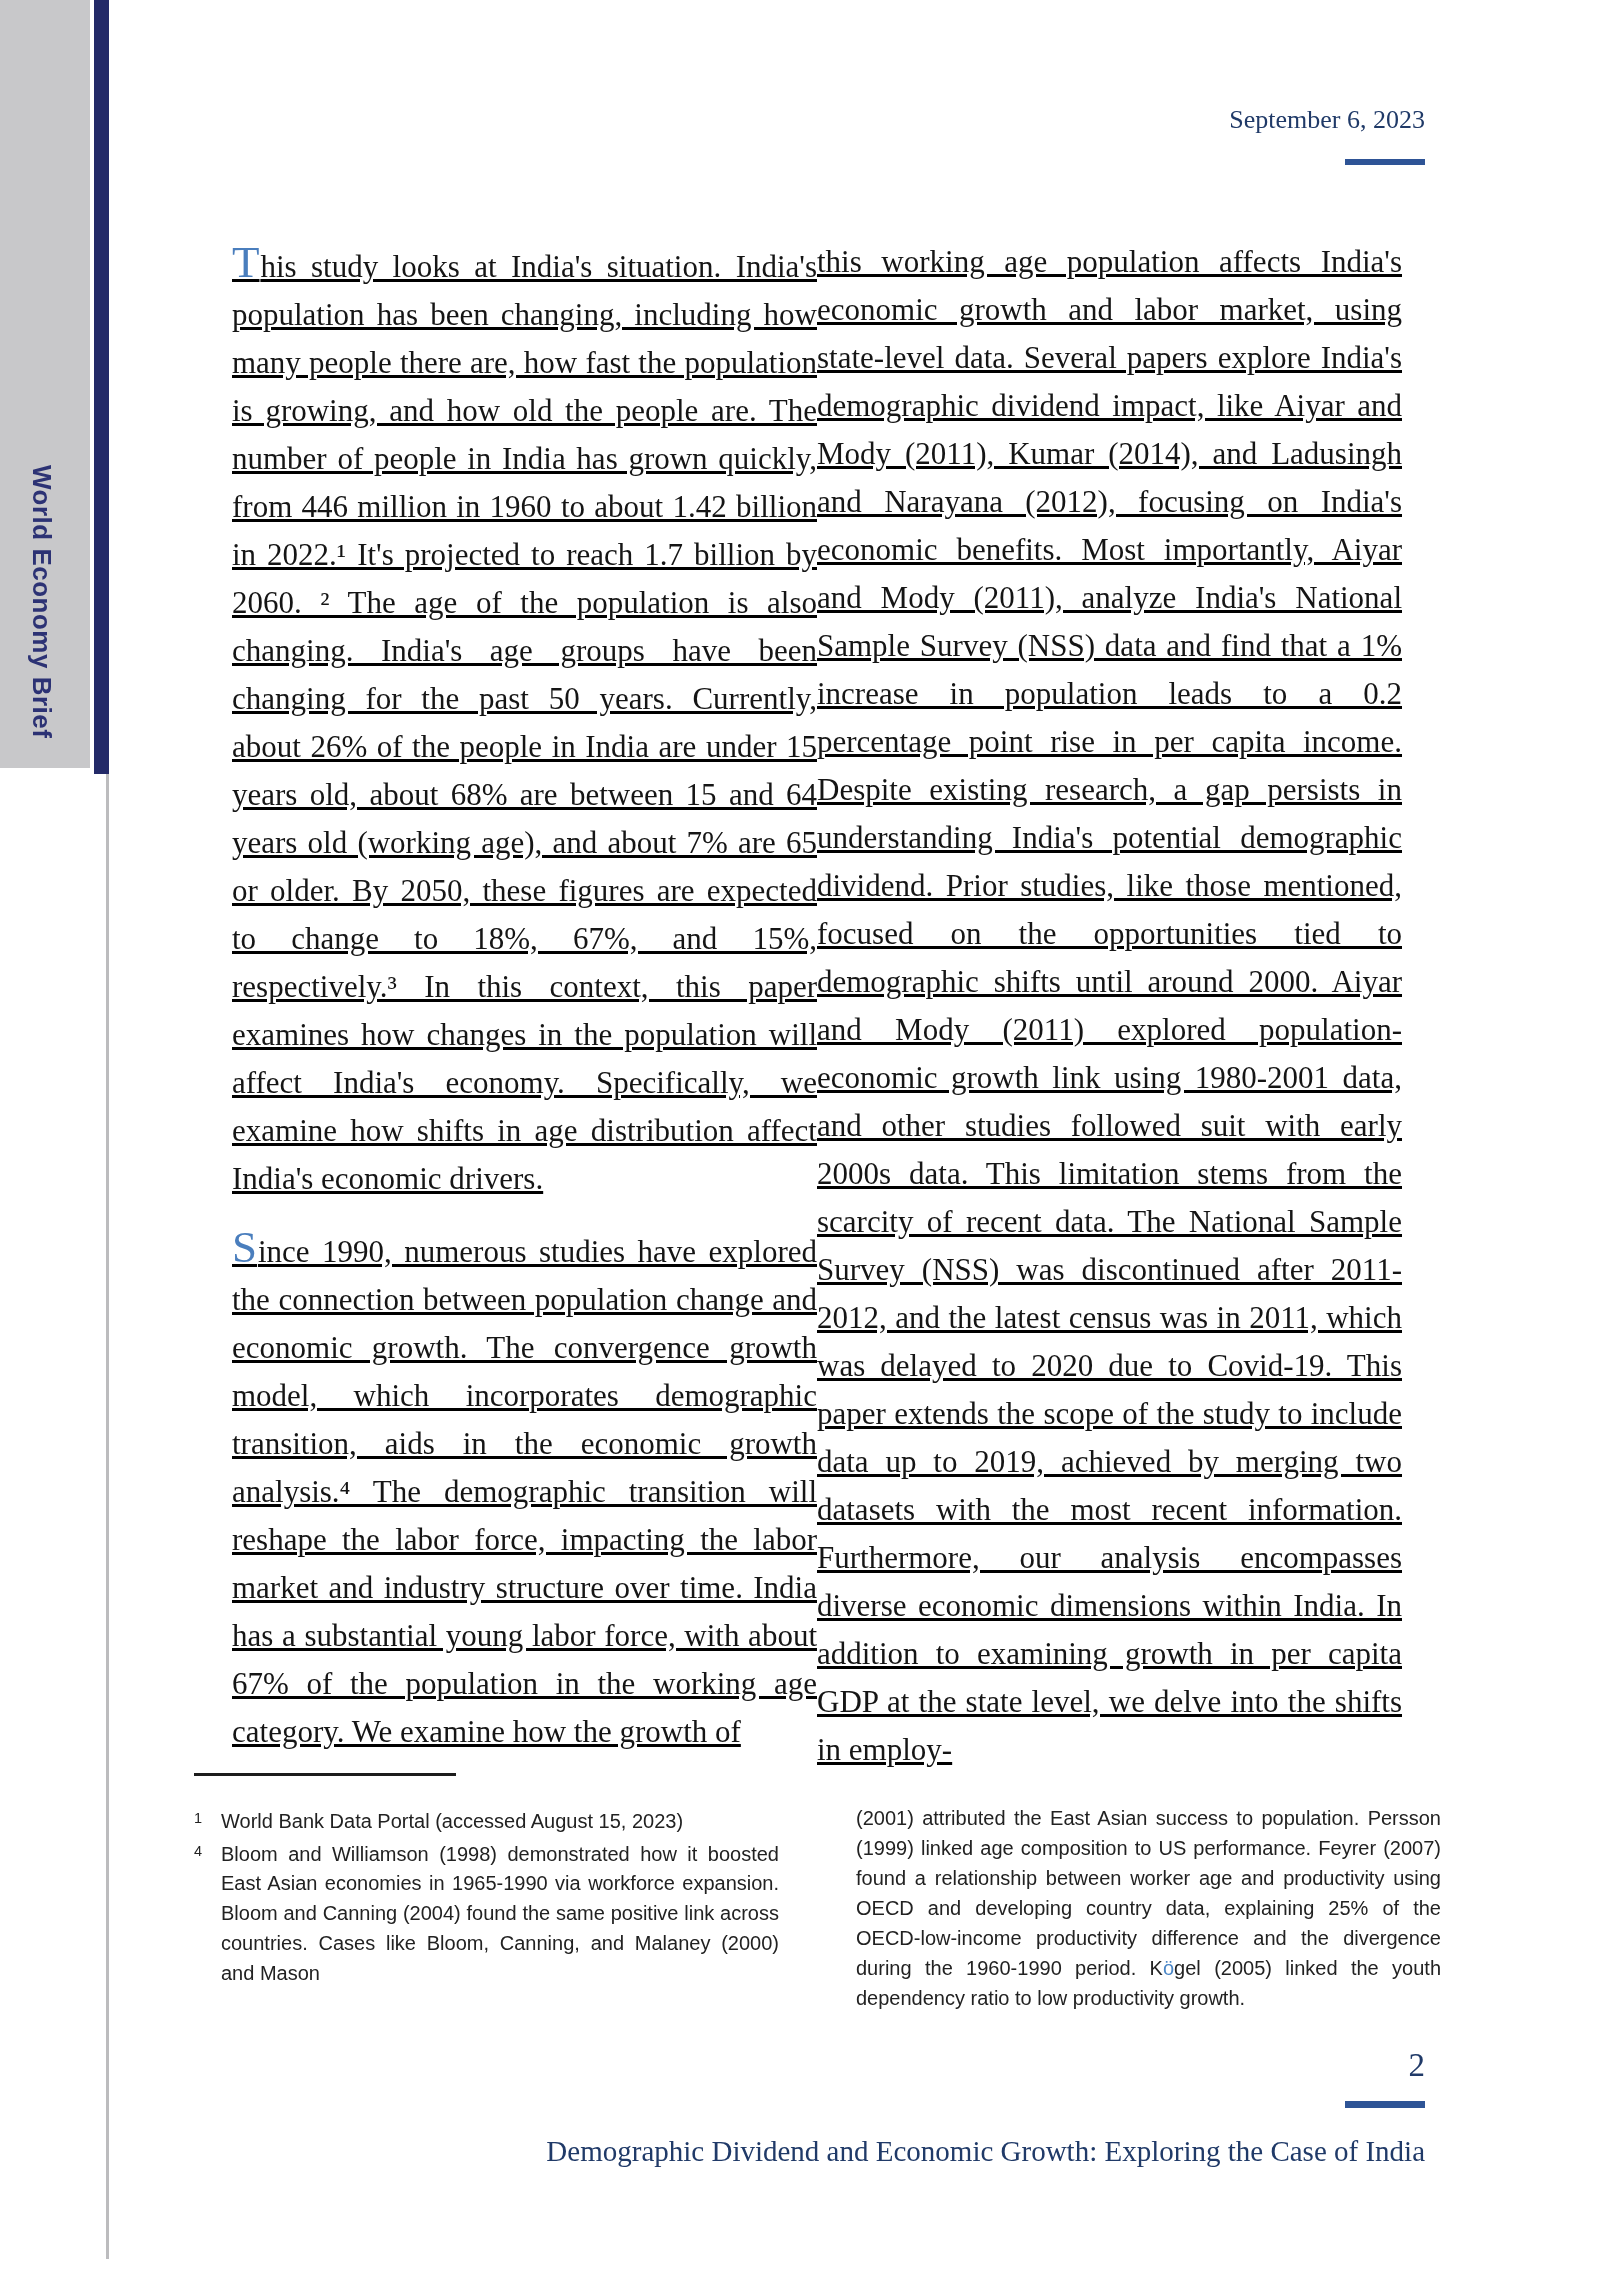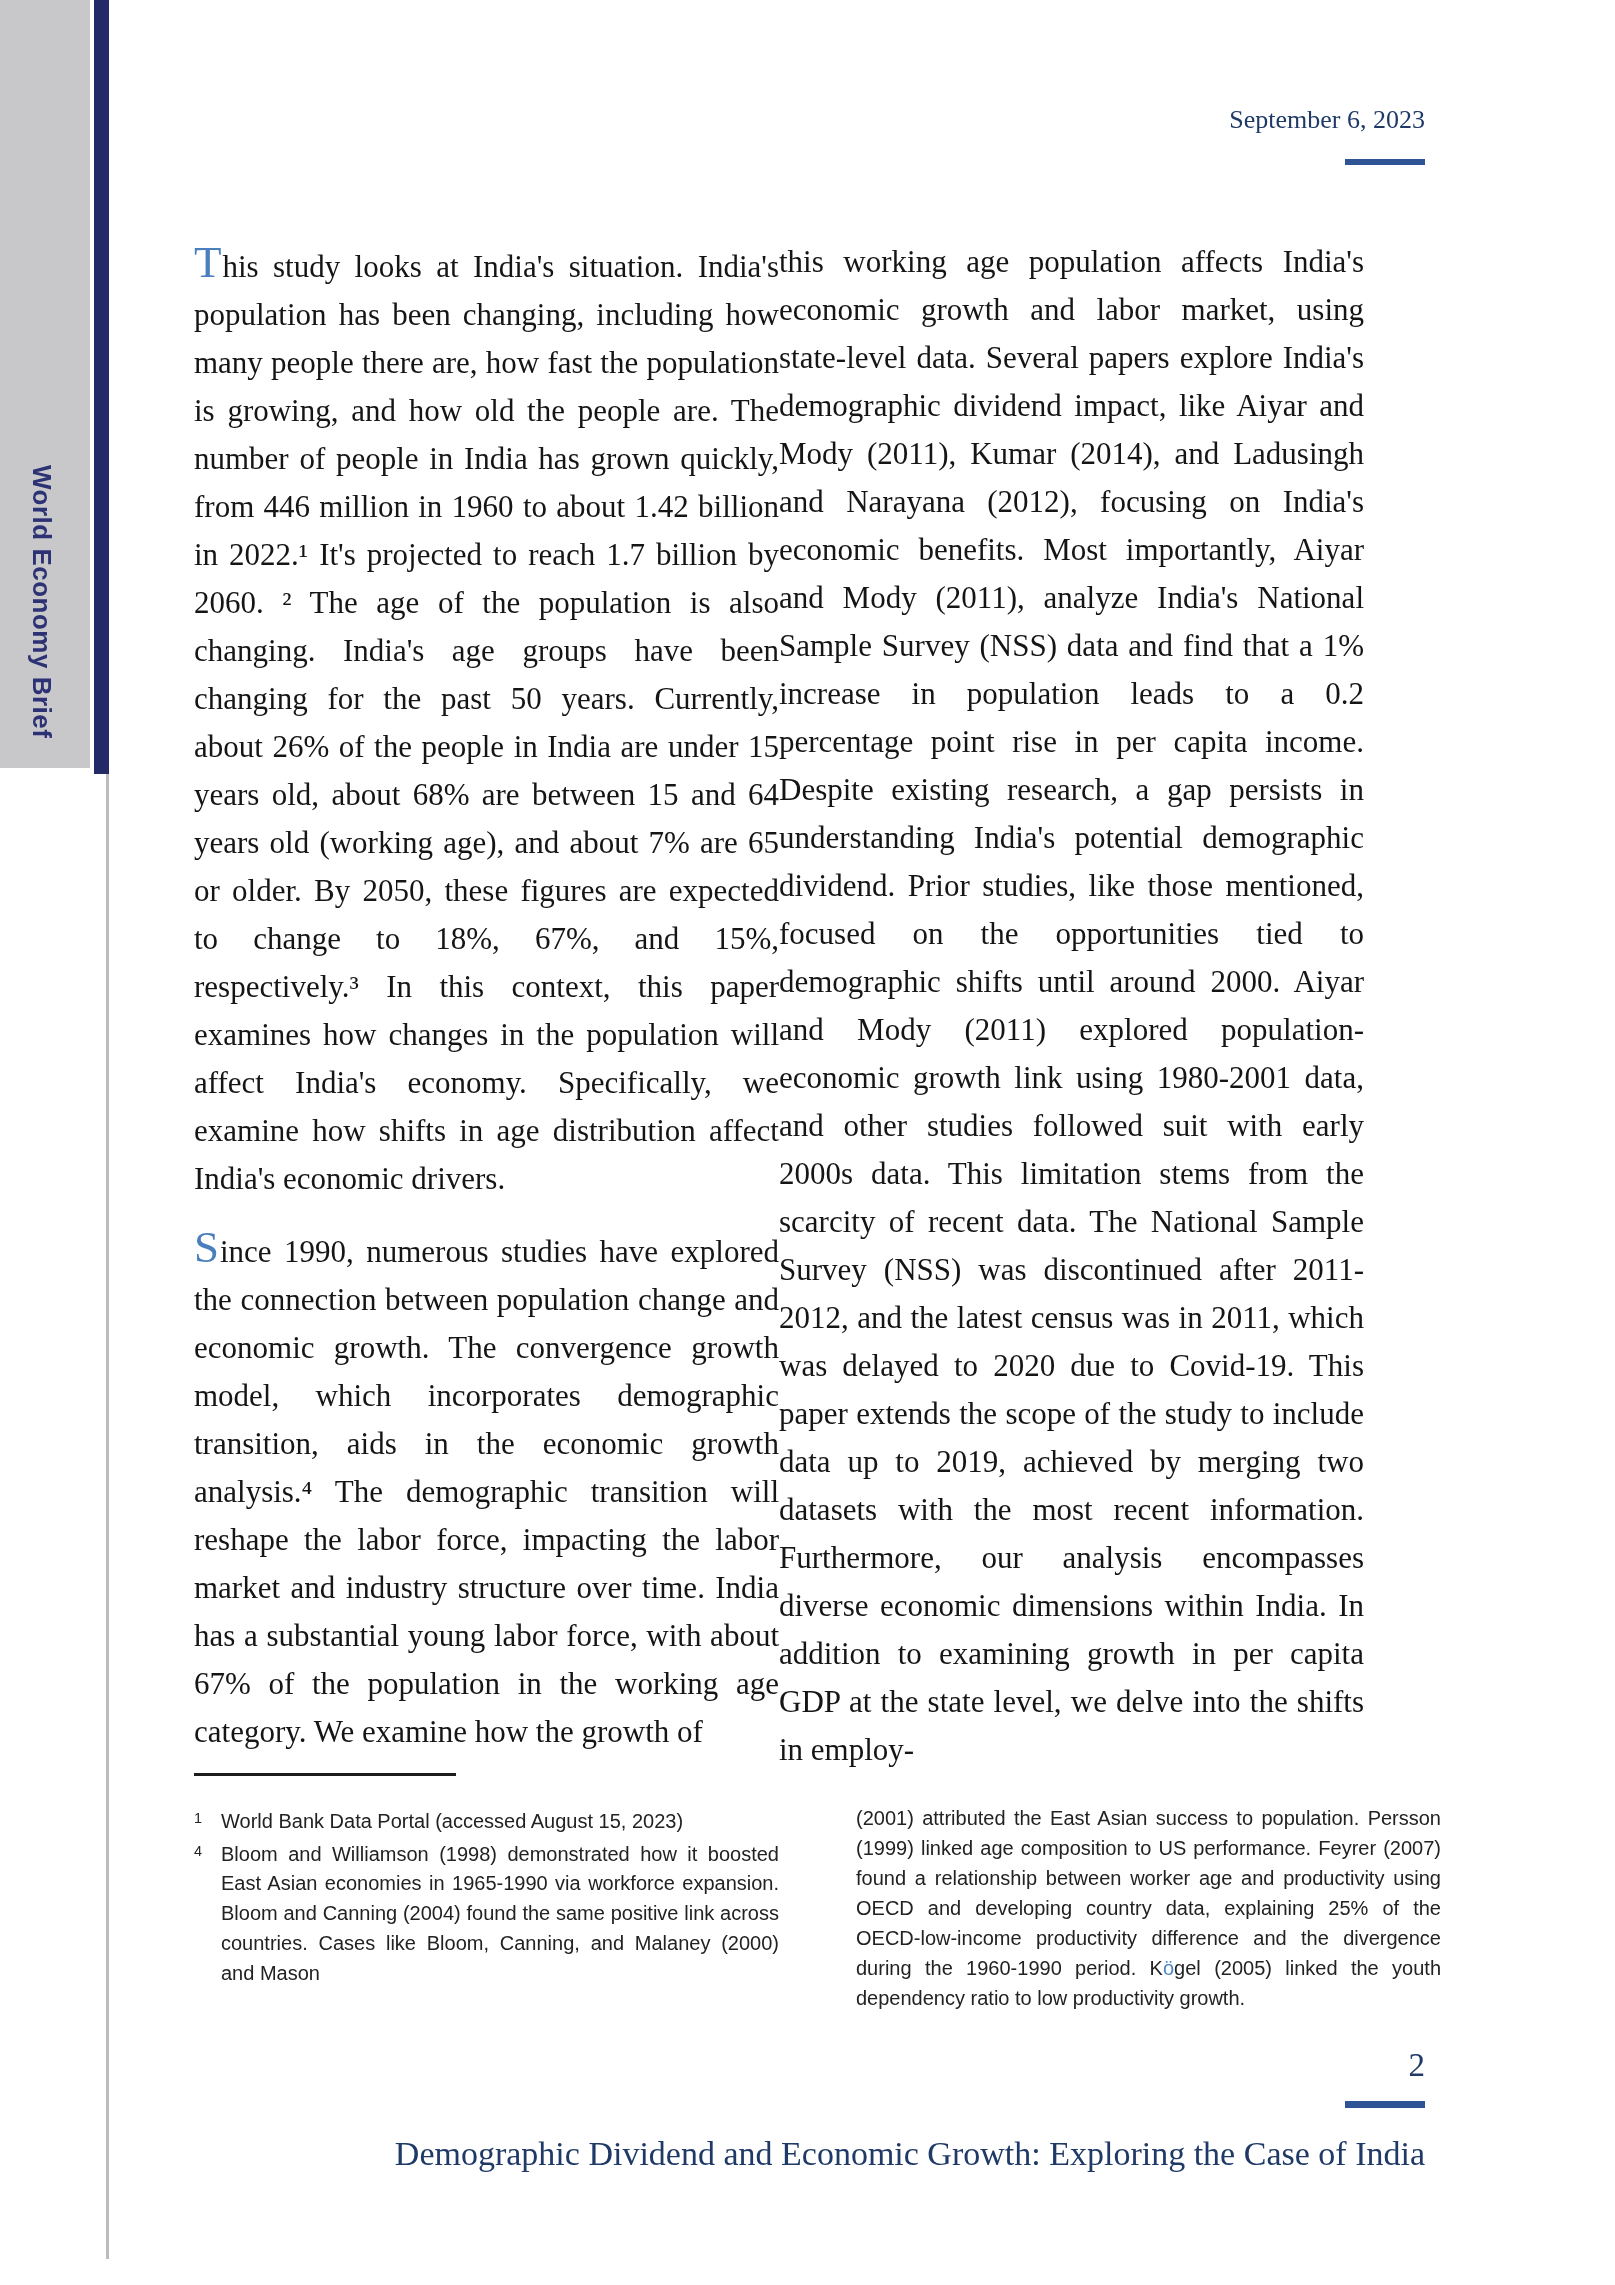--- a/index.html
+++ b/index.html
@@ -14,41 +14,41 @@
   .sidebar-title {
     position:absolute; left:25.5px; top:465px; height:300px;
     writing-mode:vertical-rl;
     font-family:"Liberation Sans","DejaVu Sans",sans-serif;
     font-size:26px; font-weight:bold; color:#2c3274; letter-spacing:0.5px;
   }
   
   .date { position:absolute; top:105px; right:191px; font-size:26px; color:#203a68; }
   .rule-top { position:absolute; top:159px; right:191px; width:80px; height:6.4px; background:#2e5496; }
   
-  .columns { position:absolute; left:194px; top:238px; width:1246px; display:flex; justify-content:flex-start; }
+  .columns { position:absolute; left:194px; top:238px; width:1246px; display:flex; justify-content:center;text-decoration:underline; }
   .col { width:585px; }
   .col p { margin:0; font-size:31px; line-height:48px; text-align:justify; color:#151515; }
   .col p + p { margin-top:20px; }
   .dropcap { font-size:45px; color:#4a7ebd; margin-right:0.9px; }
   
   .fn-sep { position:absolute; left:194px; top:1773px; width:262px; height:2.7px; background:#1c1c1c; }
   .footnotes {
     position:absolute; width:585px;
     font-family:"Liberation Sans","DejaVu Sans",sans-serif;
     font-size:20px; line-height:30px; color:#222222; text-align:justify;
   }
   .fn-left  { left:194px; top:1803px; }
   .fn-right { left:856px; top:1803px; }
   .fn-item { padding-left:27px; }
   .fn-num { display:inline-block; width:27px; margin-left:-27px; font-size:14.5px; vertical-align:4.5px; }
   .accent-char { color:#4a86c6; }
   
   .page-num { position:absolute; top:2047px; right:191px; font-size:33px; color:#203a68; }
   .rule-bottom { position:absolute; top:2101px; right:191px; width:80px; height:7.3px; background:#2e5496; }
-  .footer-title { position:absolute; top:2135px; right:191px; font-size:34px; color:#203a68; white-space:nowrap; }
+  .footer-title { position:absolute; top:2135px; right:191px; font-size:29px; color:#203a68; white-space:nowrap; }
 </style>
 </head>
 <body>
 
 <div class="page">
 
   <div class="sidebar-strip"></div>
   <div class="sidebar-bar"></div>
   <div class="sidebar-line"></div>
   <div class="sidebar-title">World Economy Brief</div>

